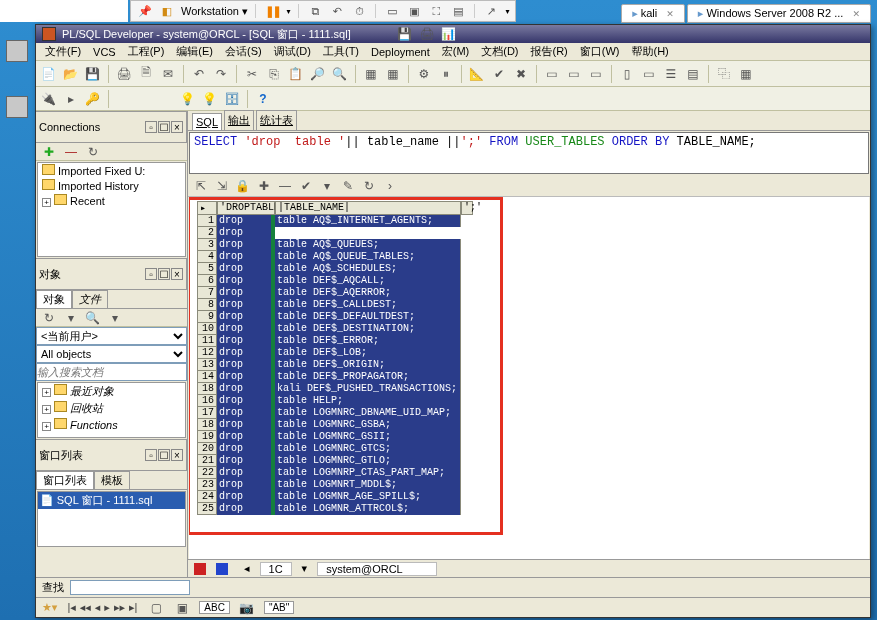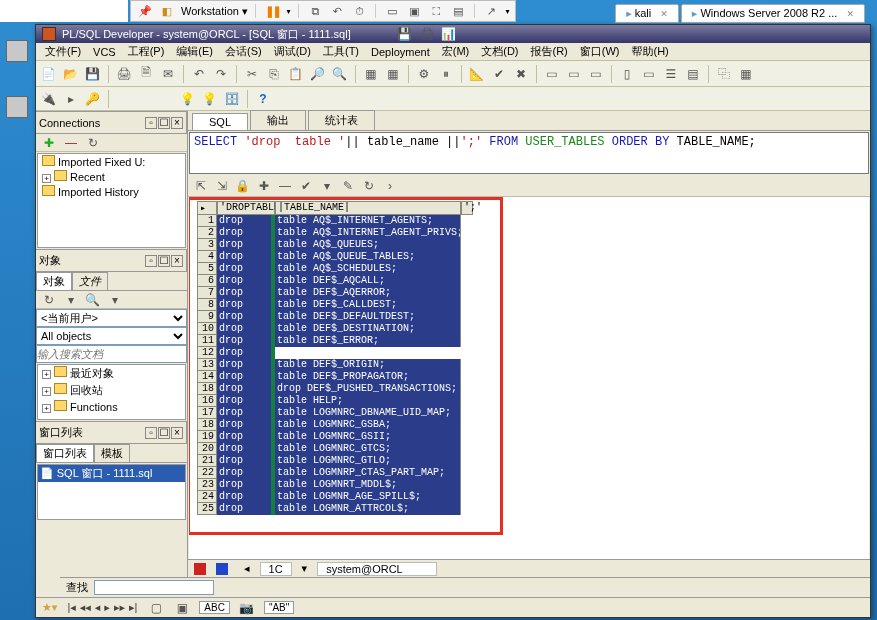--- a/index.html
+++ b/index.html
@@ -25,21 +25,21 @@
     border: 1px solid #bbb;
     display:flex; align-items:center;
     padding: 0 6px;
     gap: 6px;
     font-size: 11px;
   }
   .vm-bar .sep{ width:1px; height:14px; background:#ccc; margin:0 2px;}
   .vm-btn { width:16px; height:16px; display:inline-flex; align-items:center; justify-content:center; color:#555;}
   .vm-pause { color:#f08000; font-weight:bold; letter-spacing:-2px;}
   .tabs-bar {
-    position: absolute; top:4px; right:12px;
+    position: absolute; top:4px; right:6px;
     display:flex; gap:2px;
   }
   .tab { background:#fff; border:1px solid #aaa; padding:2px 10px; border-radius:2px 2px 0 0; font-size:11px;}
   .tab.active { background:#fff;}
   .tab .closex{ color:#888; margin-left:6px; font-size:9px;}
   
   .app {
     position:absolute;
     top:24px; left:35px;
     width:836px; height:594px;
@@ -68,44 +68,44 @@
     display:flex; align-items:center; justify-content:center;
     font-size:12px; color:#555;
   }
   .tbtnsep{ width:1px; height:18px; background:#c0c0a0; margin:0 2px;}
   .workarea { flex:1; display:flex; min-height:0;}
   .left-col {
     width:152px; display:flex; flex-direction:column;
     background:#ece9d8; border-right:1px solid #999;
   }
   .panel-head {
-    height:23px; background:#ece9d8; border:1px solid #999; border-left:none;
+    height:32px; background:#ece9d8; border:1px solid #999; border-left:none;
     display:flex; align-items:center; justify-content:space-between;
     padding:0 3px; font-size:11px;
   }
   .panel-head .mini{ display:flex; gap:1px;}
   .panel-head .mini i{ width:12px;height:12px; font-style:normal; font-size:10px; display:flex; align-items:center; justify-content:center; border:1px solid #888;}
   .panel-toolbar{ height:18px; display:flex; align-items:center; gap:4px; padding:0 4px; border-bottom:1px solid #c0c0a0;}
   .panel-body{ background:#fff; border:1px solid #999; margin:1px; overflow:auto; font-size:11px;}
   .tree-item{ padding:1px 0 1px 4px; white-space:nowrap;}
   .tree-item .plus{ display:inline-block;width:9px;height:9px;border:1px solid #888;margin-right:3px;font-size:8px;line-height:7px;text-align:center;}
   .tree-item .fico{ display:inline-block; width:13px; height:11px; background:#ffd76b; border:1px solid #aa8822; margin-right:3px;}
   .panel-connections{ }
   .panel-connections .panel-body{ height:95px;}
   .panel-obj .tabrow{ display:flex; border-bottom:1px solid #999;}
   .panel-obj .tabrow span{ padding:1px 6px; border:1px solid #999; border-bottom:none; background:#fff;}
   .panel-obj .tabrow span + span{ background:#ece9d8;font-style:italic;}
   .dropdown{ width:100%; height:18px; border:1px solid #7e9db9; background:#fff; font-size:11px;}
-  .obj-tree .panel-body{ height:56px;}
+  .obj-tree .panel-body{ height:56px;font-style:italic;}
   .panel-winlist .panel-body{ height:56px;}
   .sel-row{ background:#2a5db0; color:#fff; padding:1px 2px;}
   
   .main{ flex:1; display:flex; flex-direction:column; min-width:0;}
   .sql-tabs{ height:20px; display:flex; align-items:flex-end; padding-left:4px; border-bottom:1px solid #999; background:#ece9d8;}
-  .sql-tab{ padding:2px 16px; border:1px solid #999; border-bottom:none; background:#fff; font-size:11px; margin-right:2px;}
+  .sql-tab{ padding:2px 3px; border:1px solid #999; border-bottom:none; background:#fff; font-size:11px; margin-right:2px;text-decoration:underline;}
   .sql-tab.inactive{ background:#ece9d8;}
   .sql-editor{
     height:42px; background:#fff; border:1px solid #777;
     margin:1px; padding:2px 4px;
     font-family: "Courier New", monospace; font-size:12px;
     white-space:pre;
   }
   .kw-blue{ color:#1515c4;}
   .kw-red{ color:#c01818;text-align:center;}
   .kw-green{ color:#188818;}
@@ -130,21 +130,21 @@
   .statusbar{
     height:18px; border-top:1px solid #999; background:#ece9d8;
     display:flex; align-items:center; gap:10px; padding:0 6px; font-size:11px;
   }
   .statusbar .cell{ border:1px solid #bbb; padding:0 8px; background:#fff;}
   .statusbar .sq{ width:12px;height:12px; display:inline-block;}
   .statusbar .sq.r{ background:#cc2222;}
   .statusbar .sq.b{ background:#2244cc;}
   .findbar{
     height:20px; border-top:1px solid #999; background:#ece9d8;
-    display:flex; align-items:center; gap:6px; padding:0 6px;margin-left:24px;
+    display:flex; align-items:center; gap:6px; padding:0 6px;
   }
   .findbar input{ width:120px; height:15px; border:1px solid #7e9db9; font-size:11px;}
   .bottombar{
     height:20px; border-top:1px solid #999; background:#ece9d8;
     display:flex; align-items:center; gap:8px; padding:0 6px;
   }
   .nav-arrows span{ padding:0 2px; color:#444;}
   .bottombar .tag{ border:1px solid #999; padding:0 4px; background:#fff; font-size:10px;}
   .pinstrip{ position:absolute; top:0; left:0; width:128px; height:22px; background:#fff;}
 </style>
@@ -278,22 +278,22 @@
               <i>×</i>
             </span>
         </div>
         <div class="panel-toolbar">
           <span class="tbtn" style="color:#2a2">✚</span>
           <span class="tbtn" style="color:#a22">—</span>
           <span class="tbtn">↻</span>
         </div>
         <div class="panel-body">
           <div class="tree-item"><span class="fico"></span><span>Imported Fixed U:</span></div>
+          <div class="tree-item"><span class="fico"></span><span>Imported History</span></div>
           <div class="tree-item"><span class="plus">+</span><span class="fico"></span><span>Recent</span></div>
-          <div class="tree-item"><span class="fico"></span><span>Imported History</span></div>
         </div>
       </div>
 
       <div class="panel-obj">
         <div class="panel-head">
           <span>对象</span>
           <span class="mini">
               <i>▫</i>
               <i>☐</i>
               <i>×</i>
@@ -381,21 +381,20 @@
           </div>
           <div id="grid-rows">
               <div class="grid-row">
                 <div class="cnum">1</div>
                 <div class="c1">drop</div>
                 <div class="c2">table AQ$_INTERNET_AGENTS;</div>
               </div>
               <div class="grid-row">
                 <div class="cnum">2</div>
                 <div class="c1">drop</div>
-                <div class="c2">table AQ$_INTERNET_AGENT_PRIVS;</div>
               </div>
               <div class="grid-row">
                 <div class="cnum">3</div>
                 <div class="c1">drop</div>
                 <div class="c2">table AQ$_QUEUES;</div>
               </div>
               <div class="grid-row">
                 <div class="cnum">4</div>
                 <div class="c1">drop</div>
                 <div class="c2">table AQ$_QUEUE_TABLES;</div>
@@ -431,35 +430,36 @@
                 <div class="c2">table DEF$_DESTINATION;</div>
               </div>
               <div class="grid-row">
                 <div class="cnum">11</div>
                 <div class="c1">drop</div>
                 <div class="c2">table DEF$_ERROR;</div>
               </div>
               <div class="grid-row">
                 <div class="cnum">12</div>
                 <div class="c1">drop</div>
+                <div class="c2">table DEF$_LOB;</div>
               </div>
               <div class="grid-row">
                 <div class="cnum">13</div>
                 <div class="c1">drop</div>
                 <div class="c2">table DEF$_ORIGIN;</div>
               </div>
               <div class="grid-row">
                 <div class="cnum">14</div>
                 <div class="c1">drop</div>
                 <div class="c2">table DEF$_PROPAGATOR;</div>
               </div>
               <div class="grid-row">
                 <div class="cnum">18</div>
                 <div class="c1">drop</div>
-                <div class="c2">drop DEF$_PUSHED_TRANSACTIONS;</div>
+                <div class="c2">kali DEF$_PUSHED_TRANSACTIONS;</div>
               </div>
               <div class="grid-row">
                 <div class="cnum">16</div>
                 <div class="c1">drop</div>
                 <div class="c2">table HELP;</div>
               </div>
               <div class="grid-row">
                 <div class="cnum">17</div>
                 <div class="c1">drop</div>
                 <div class="c2">table LOGMNRC_DBNAME_UID_MAP;</div>

